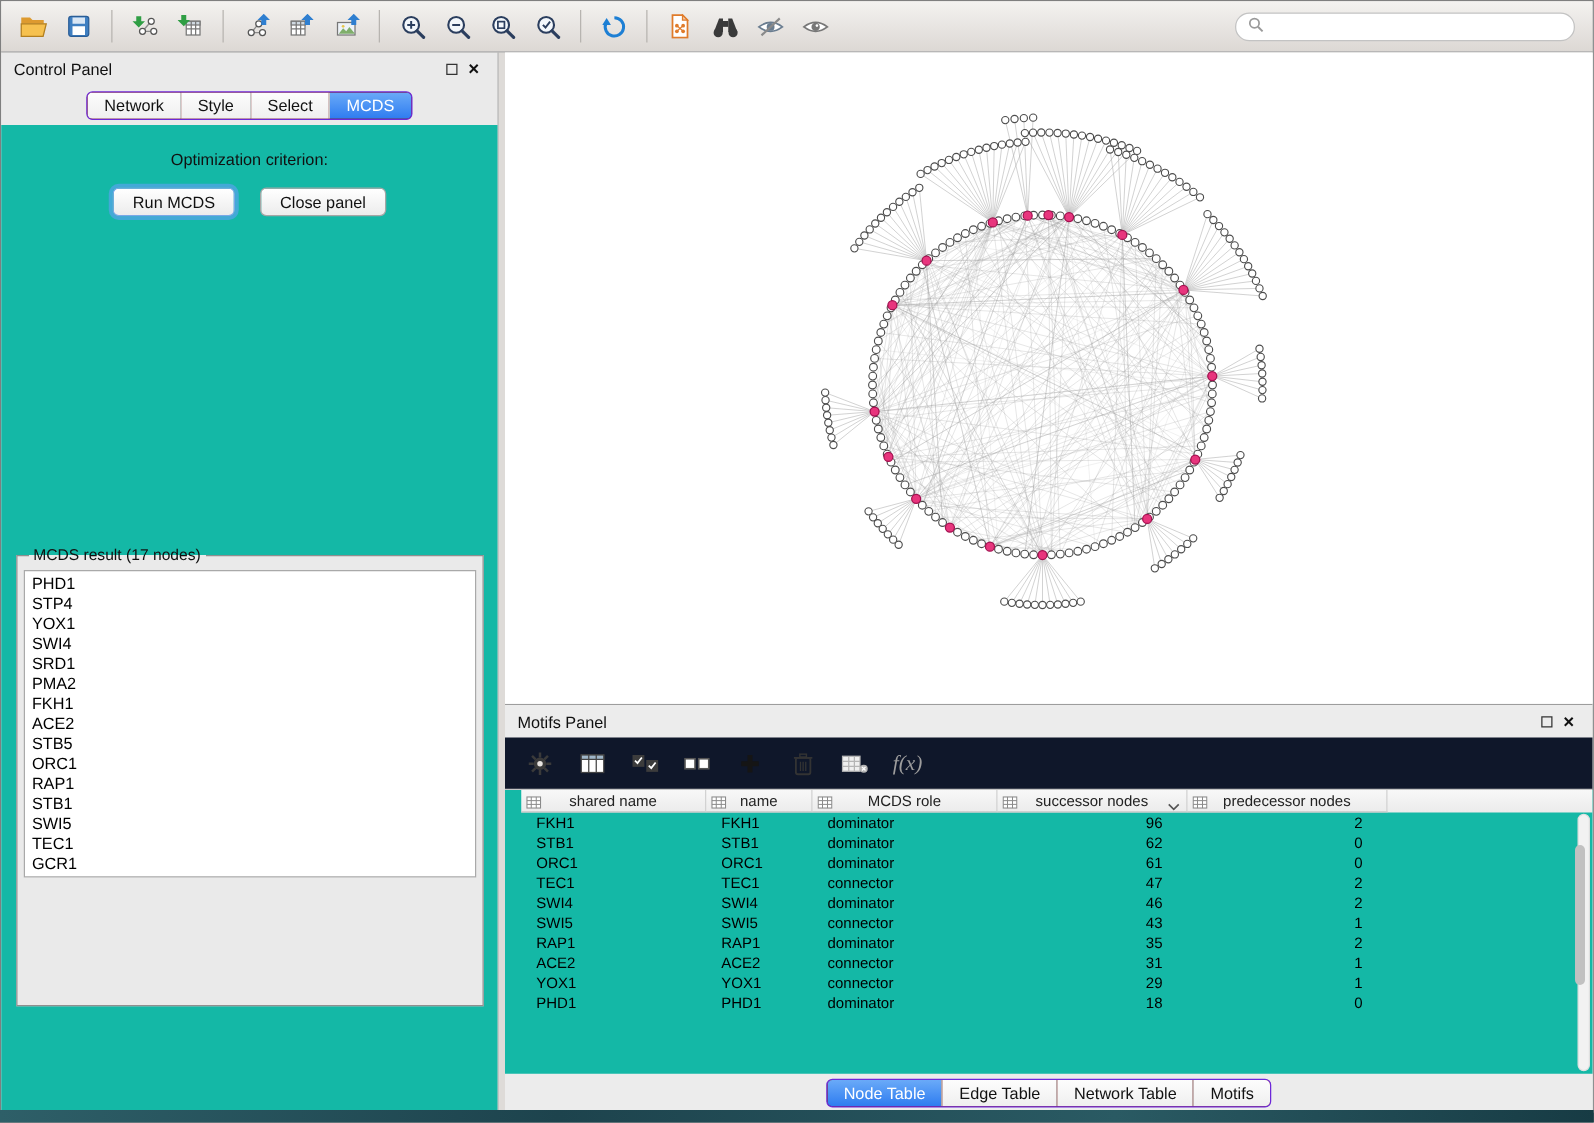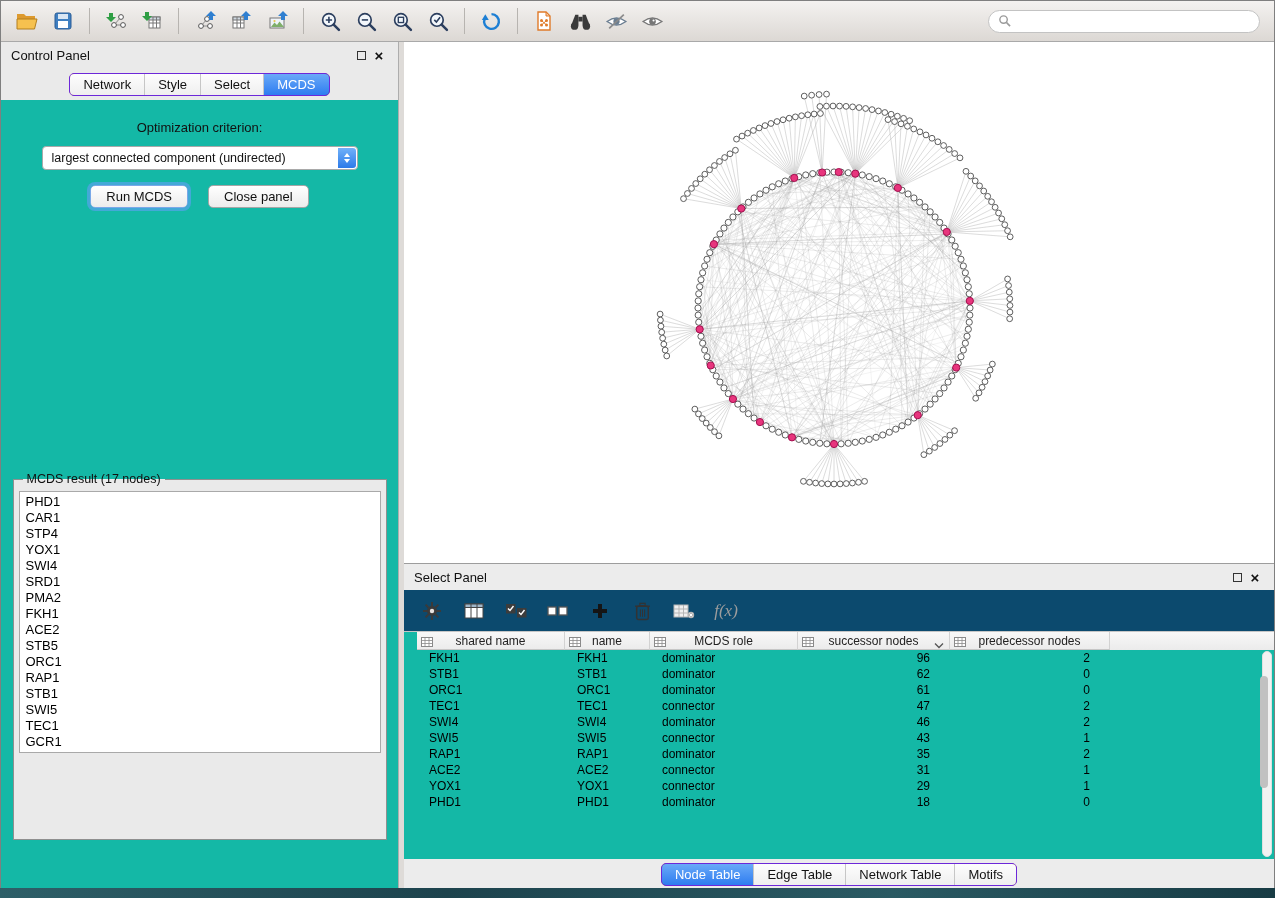--- a/index.html
+++ b/index.html
@@ -64,21 +64,21 @@
     position:relative;display:flex;align-items:center;padding:0 10px;gap:8px}
   .tl{width:12px;height:12px;border-radius:50%}
   .tl.red{background:#ff5f57;border:1px solid #e0443e}
   .tl.yellow{background:#febc2e;border:1px solid #d89f23}
   .tl.green{background:#28c840;border:1px solid #1eab32}
   .net-title{position:absolute;left:0;right:0;text-align:center;font-size:13px;color:#111}
   .net-canvas{flex:1;position:relative;background:#fff}
 
   
   .table-panel{flex:1;display:flex;flex-direction:column;background:#ececec;min-height:0}
-  .tp-toolbar{flex:0 0 42px;background:#0c4a6e;border-bottom:1px solid #c6c6c6;display:flex;align-items:center;
+  .tp-toolbar{flex:0 0 42px;background:#0f172a;border-bottom:1px solid #c6c6c6;display:flex;align-items:center;
     padding:0 16px;gap:18px}
   .tp-btn{display:flex;align-items:center;justify-content:center;min-width:24px;height:26px}
   .fx{font-family:"Liberation Serif",serif;font-style:italic;font-size:17px;color:#9d9d9d}
   .table-area{flex:1;background:#14b8a6;position:relative;overflow:hidden}
   .tbl{margin-left:13px}
   .tbl-header{display:flex;height:18px;background:linear-gradient(#f8f8f8,#ebebeb)}
   .th{position:relative;border-right:1px solid #d2d2d2;border-bottom:1px solid #c6c6c6;display:flex;
     align-items:center;justify-content:center;font-size:12px;color:#222}
   .th .hicon{position:absolute;left:4px;top:4px}
   .th .sort{position:absolute;right:5px;top:6px}
@@ -275,36 +275,28 @@
       <div class="ctl-tabs">
         <div class="seg">
             <div class="seg-item">Network</div>
             <div class="seg-item">Style</div>
             <div class="seg-item">Select</div>
             <div class="seg-item active">MCDS</div>
           </div>
       </div>
       <div class="ctl-content">
         <div class="crit-label">Optimization criterion:</div>
-        <div class="dropdown">
-          <span>largest connected component (undirected)</span>
-          <span class="stepper">
-              <span class="tri up"></span>
-              <span class="tri down"></span>
-            </span>
-        </div>
         <div class="btn-row">
           <button class="btn focus">Run MCDS</button>
           <button class="btn">Close panel</button>
         </div>
         <fieldset class="result-fieldset">
           <legend>MCDS result (17 nodes)</legend>
           <div class="result-list">
               <div class="result-item">PHD1</div>
-              <div class="result-item">CAR1</div>
               <div class="result-item">STP4</div>
               <div class="result-item">YOX1</div>
               <div class="result-item">SWI4</div>
               <div class="result-item">SRD1</div>
               <div class="result-item">PMA2</div>
               <div class="result-item">FKH1</div>
               <div class="result-item">ACE2</div>
               <div class="result-item">STB5</div>
               <div class="result-item">ORC1</div>
               <div class="result-item">RAP1</div>
@@ -1023,21 +1015,21 @@
                 <circle cx="306.7421409630156" cy="323.4760835967351" r="3.6" fill="#e8357d" stroke="#a51050" stroke-width="1"></circle>
                 <circle cx="355.9290912379563" cy="380.05919724057765" r="3.6" fill="#e8357d" stroke="#a51050" stroke-width="1"></circle>
                 <circle cx="387.9736887650071" cy="395.3436862161409" r="3.6" fill="#e8357d" stroke="#a51050" stroke-width="1"></circle>
               </g>
             </svg>
         </div>
       </div>
 
       <div class="table-panel">
         <div class="panel-header">
-          <span>Select Panel</span>
+          <span>Motifs Panel</span>
           <span class="spacer"></span>
           <span class="win-ico">
               <span class="float-ico"></span>
             </span>
           <span class="win-ico close-ico">×</span>
         </div>
         <div class="tp-toolbar">
           <span class="tp-btn">
             <svg width="20" height="20" viewBox="0 0 20 20">
                 <g fill="#3a3a3a">

